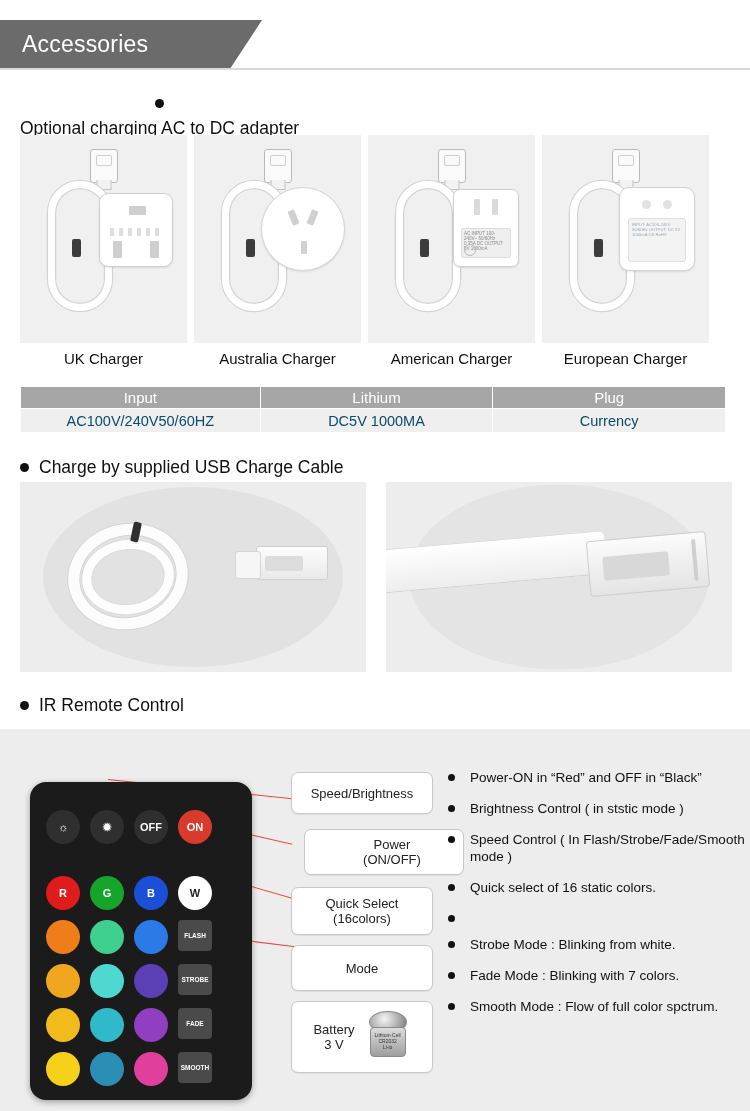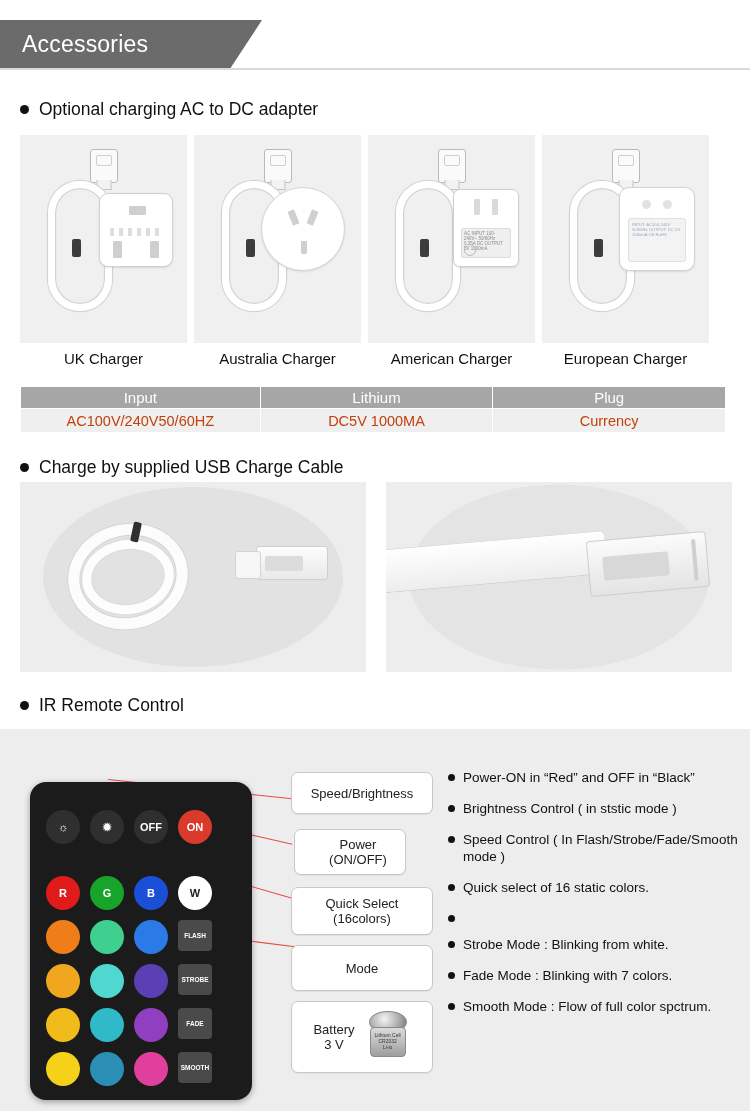--- a/index.html
+++ b/index.html
@@ -119,21 +119,21 @@
     background: #f3f3f3; border: 1px solid #e0e0e0; border-radius: 3px;
     font-size: 4.2px; line-height: 5px; color: #9aa9bb; padding: 3px; overflow: hidden; }
 
   
   .spec-table { position: absolute; left: 20px; top: 374px; width: 706px; border-collapse: collapse; }
   .spec-table th {
     background: #a6a6a6; color: #ffffff; font-weight: normal; font-size: 15px;
     height: 22px; border: 1px solid #ffffff; text-align: center;
   }
   .spec-table td {
-    background: #efefef; font-size: 14.5px; height: 24px; border: 1px solid #ffffff; text-align: center; color: #c2410c;
+    background: #efefef; font-size: 14.5px; height: 24px; border: 1px solid #ffffff; text-align: center; color: #0c4a6e;
   }
 
   
   .usb-photos { position: absolute; left: 20px; top: 470px; width: 712px; height: 190px; display: flex; gap: 20px; }
   .usb-photo { position: relative; flex: 1; background: #ededed; overflow: hidden; }
   .blob {
     position: absolute; left: 50%; top: 50%; transform: translate(-50%,-50%);
     width: 300px; height: 180px; border-radius: 50%; background: #e2e2e2;
   }
   .photo-r .blob { width: 300px; height: 185px; background: #e4e4e4; }
@@ -195,21 +195,21 @@
   .callout {
     position: absolute; background: #ffffff; border: 1px solid #c8c8c8; border-radius: 7px;
     display: flex; flex-direction: column; align-items: center; justify-content: center;
     font-size: 13px; color: #222; text-align: center; line-height: 15px;
     box-shadow: 0 1px 1px rgba(0,0,0,.06);
   }
   .leader { position: absolute; background: #e74c3c; height: 1px; transform-origin: left center; }
 
   .feature-list { position: absolute; left: 448px; top: 40px; width: 298px; }
   .feature {
-    display: flex; align-items: flex-start; gap: 8px; font-size: 13.5px; color: #111;
+    display: flex; align-items: flex-start; gap: 15px; font-size: 13.5px; color: #111;
     margin-bottom: 14px; line-height: 17px;
   }
   .fdot { width: 7px; height: 7px; background: #111; border-radius: 50%; margin-top: 5px; flex: 0 0 auto; }
 
   .battery-art {
     position: relative; width: 46px; height: 52px; margin-left: 6px;
   }
   .coin {
     position: absolute; left: 4px; top: 0; width: 38px; height: 22px; border-radius: 50%;
     background: radial-gradient(circle at 40% 35%, #f4f4f4, #9d9d9d 70%, #6f6f6f);
@@ -225,21 +225,21 @@
 </head>
 <body>
 
 <div class="page">
 
   <div class="header-bar">
     <div class="header-title">Accessories</div>
   </div>
   <div class="header-rule"></div>
 
-  <div class="bullet-head" style="left:20px; top:87px;">
+  <div class="bullet-head" style="left:20px; top:87px;flex-direction:column;">
     <span class="dot"></span>
     <span>Optional charging AC to DC adapter</span>
   </div>
 
   <div class="charger-row">
     <div class="charger-card">
       <div class="usb-plug"></div>
       <div class="cable"></div>
       <div class="cable-tie"></div>
       <div class="body-uk">
@@ -376,21 +376,21 @@
           <div class="btn-rnd" style="background: rgb(245, 209, 26); color: rgb(255, 255, 255);"></div>
           <div class="btn-rnd" style="background: rgb(43, 143, 181); color: rgb(255, 255, 255);"></div>
           <div class="btn-rnd" style="background: rgb(224, 64, 155); color: rgb(255, 255, 255);"></div>
           <div class="btn-sq" style="background: rgb(74, 74, 74); color: rgb(255, 255, 255);">SMOOTH</div>
         </div>
     </div>
 
     <div class="callout" style="left:291px; top:43px; width:142px; height:42px;">
       <span>Speed/Brightness</span>
     </div>
-    <div class="callout" style="left:294px; top:100px; width:112px; height:46px;padding-left:16px;">
+    <div class="callout" style="left:304px; top:100px; width:160px; height:46px;padding-left:16px;">
       <span>Power</span>
       <span>(ON/OFF)</span>
     </div>
     <div class="callout" style="left:291px; top:158px; width:142px; height:48px;">
       <span>Quick Select</span>
       <span>(16colors)</span>
     </div>
     <div class="callout" style="left:291px; top:216px; width:142px; height:46px;">
       <span>Mode</span>
     </div>

